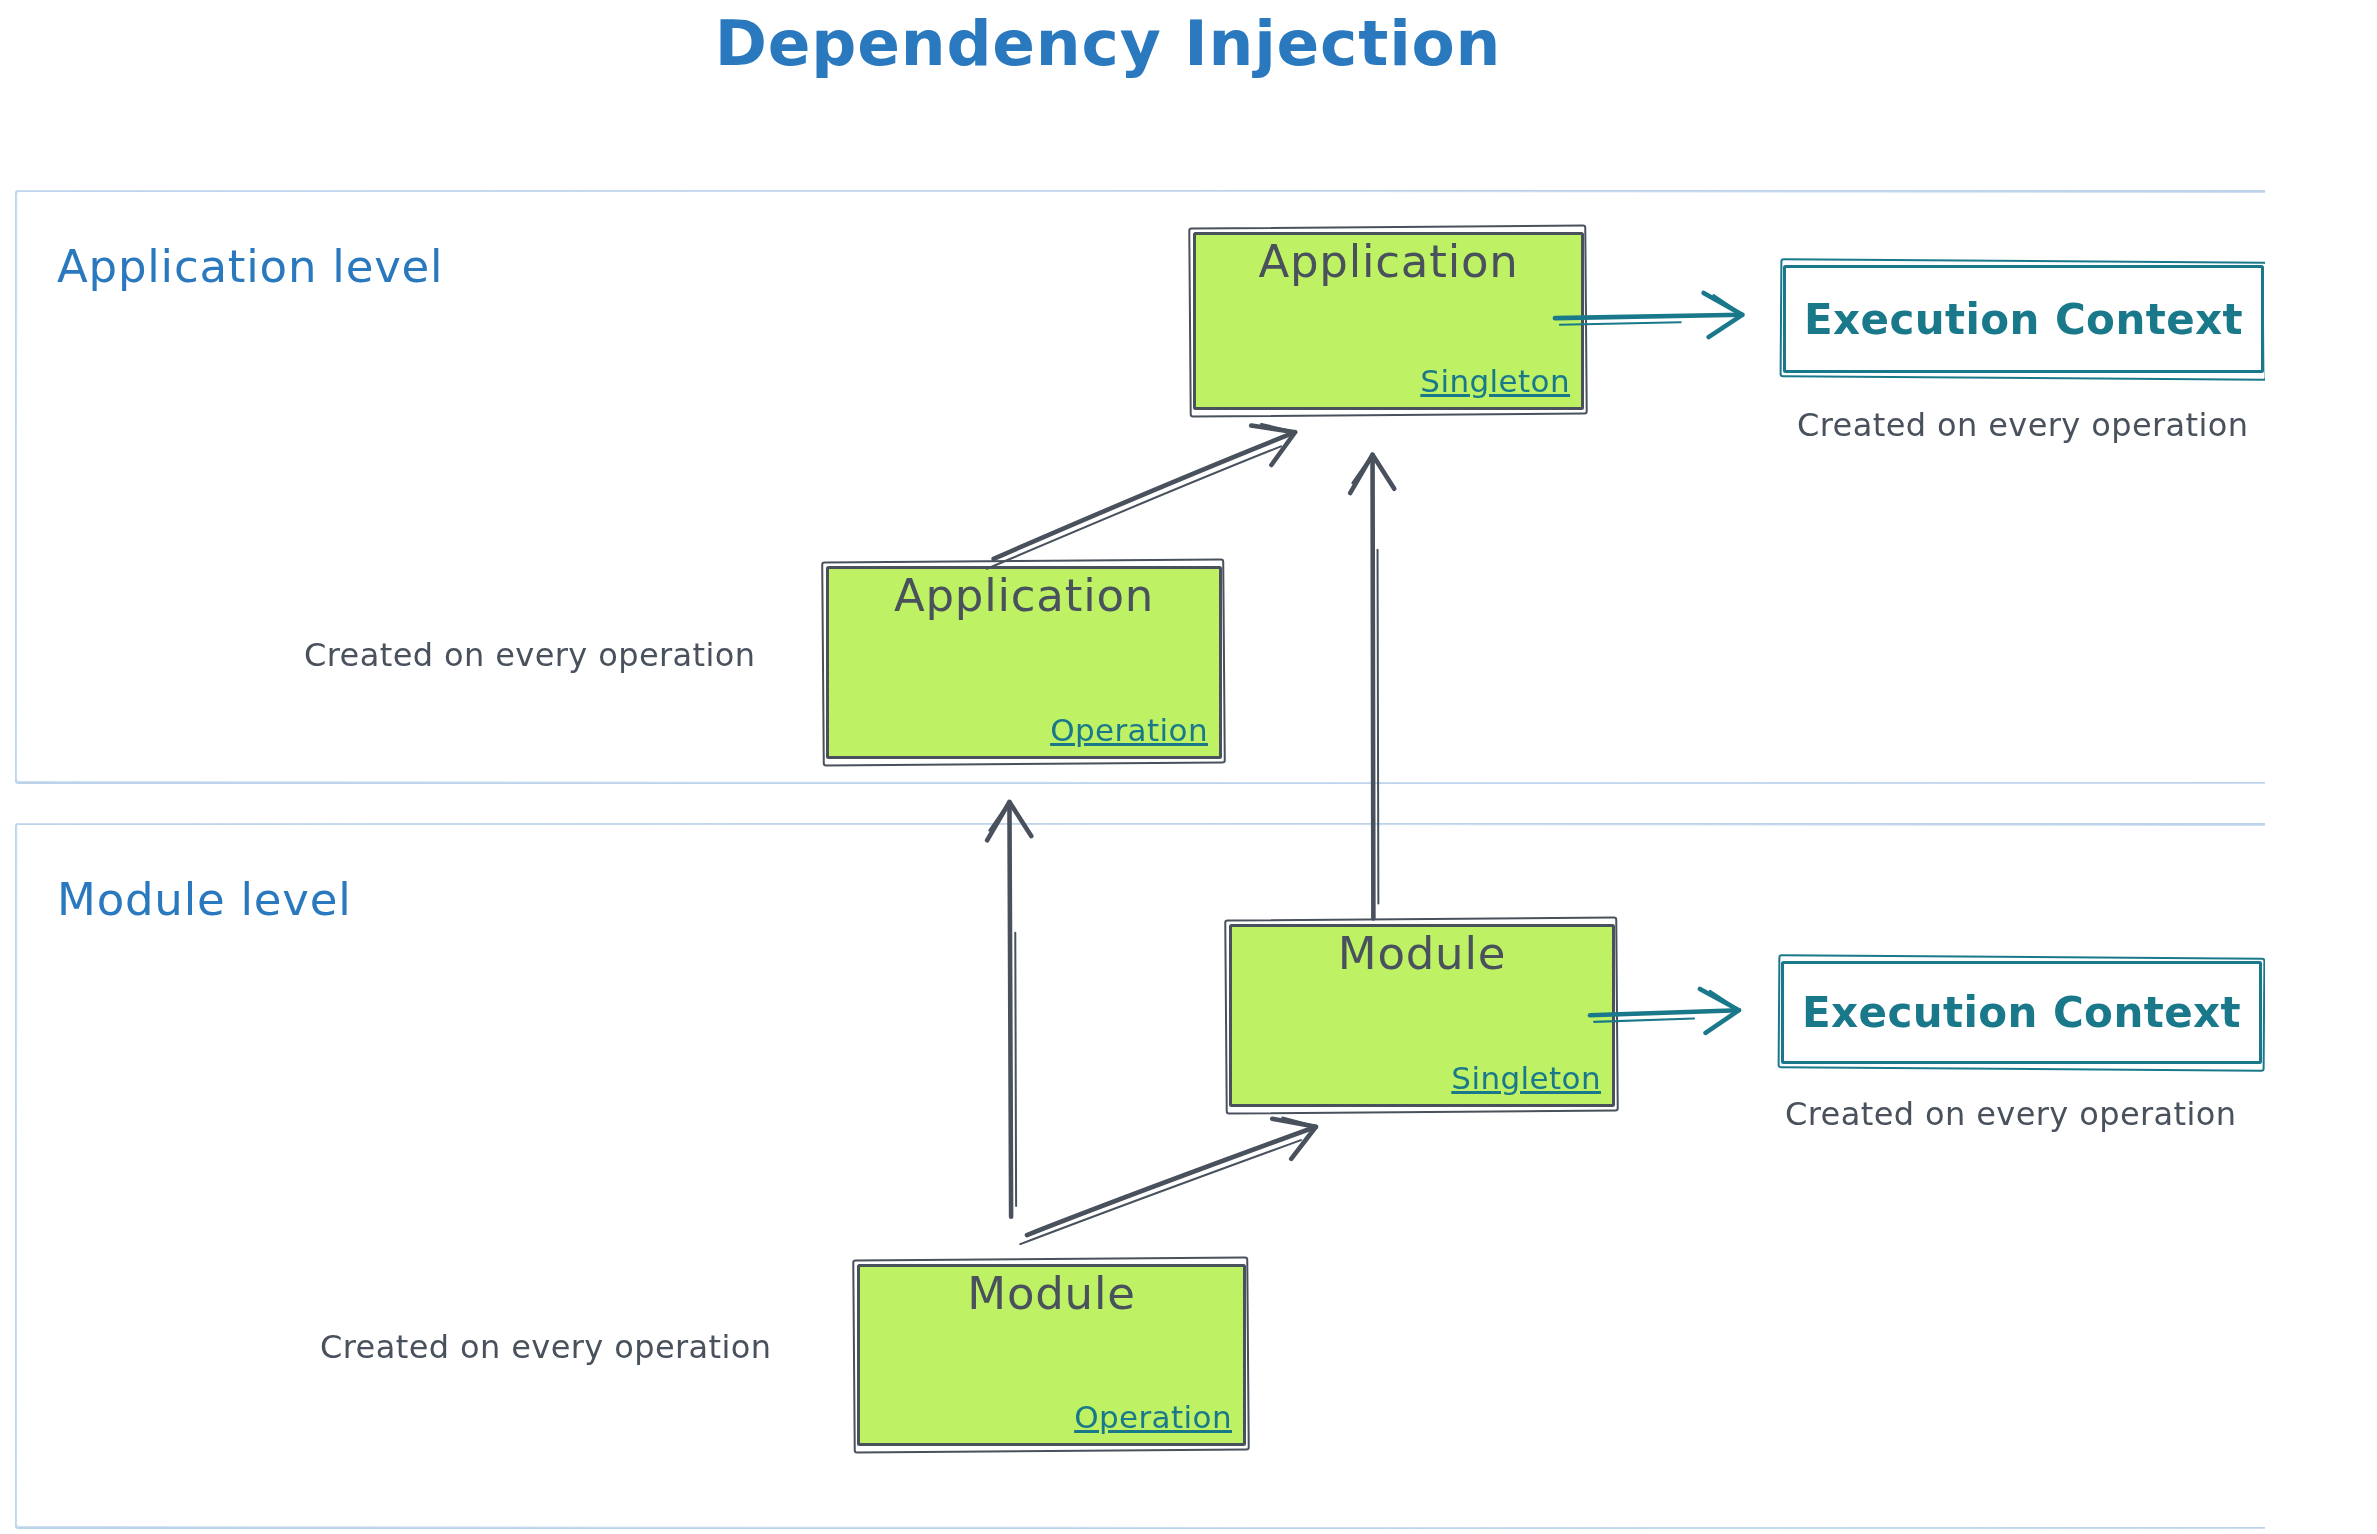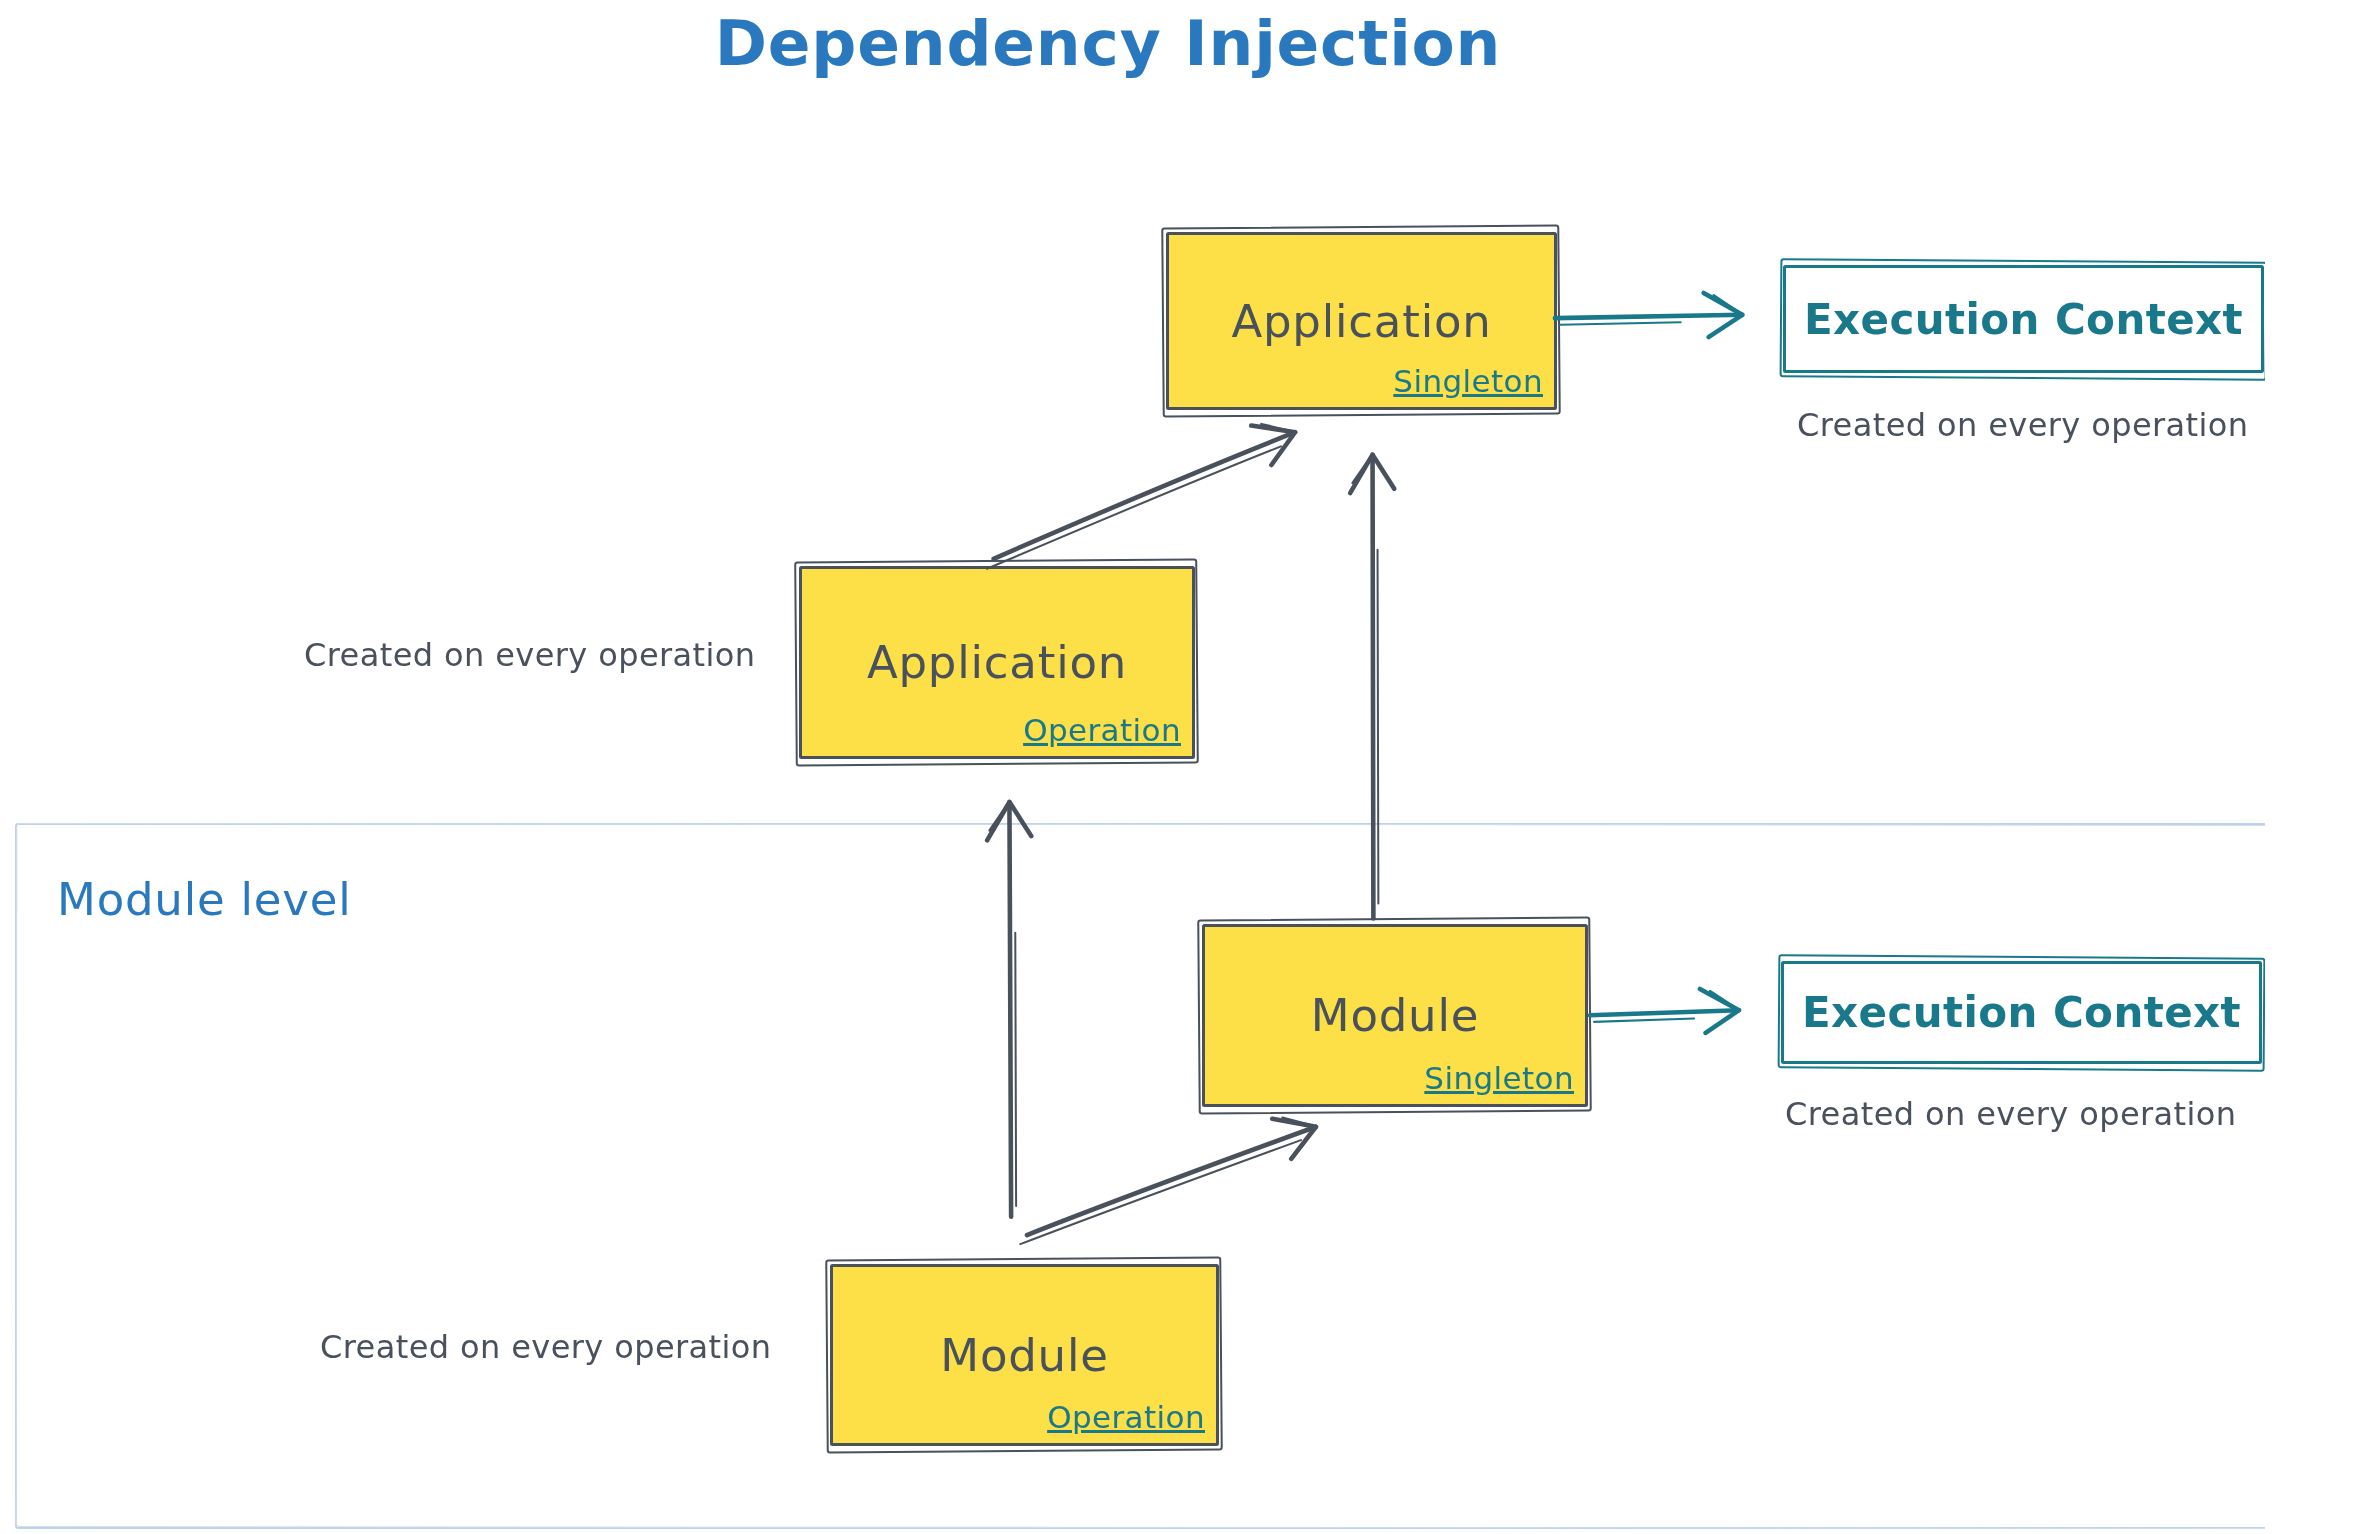--- a/index.html
+++ b/index.html
@@ -13,22 +13,22 @@
 
   
   .section { position:absolute; border:2.1px solid #bcd3ea; border-radius:3.3px; background:transparent; z-index:1; }
   .section::before { content:""; position:absolute; inset:-0.8px; border:0.8px solid #cfdff1;
                      border-radius:4.2px; transform:rotate(0.05deg); pointer-events:none; }
   #section-application { left:15px; top:190px; width:2343px; height:590px; }
   #section-module      { left:15px; top:823px; width:2343px; height:702px;text-align:center; }
   .section-label { position:absolute; left:40px; top:48px; font-size:45px; color:#2a79be; letter-spacing:0.8px; }
 
   
-  .node { position:absolute; background:#fde047; border:3.3px solid #48515c; border-radius:2.5px;
-          display:flex; align-items:center; justify-content:center; z-index:4; }
+  .node { position:absolute; background:#bef264; border:3.3px solid #48515c; border-radius:2.5px;
+          display:flex; align-items:flex-start; justify-content:center; z-index:4;margin-left:27px; }
   .node::before { content:""; position:absolute; inset:-9.2px -6.7px; border:2.1px solid #48515c;
                   border-radius:3.3px; transform:rotate(-0.45deg); pointer-events:none; }
   .node-label { font-size:45px; color:#48515c; letter-spacing:0.8px; }
   .node-scope { position:absolute; right:11px; bottom:8.3px; font-size:31px; color:#19798b; letter-spacing:0.4px;text-decoration:underline; }
 
   #node-app-singleton    { left:1166px; top:232px;  width:385px; height:172px; }
   #node-app-operation    { left:799px;  top:566px;  width:390px; height:187px; }
   #node-module-singleton { left:1202px; top:924px; width:380px; height:177px; }
   #node-module-operation { left:830px;  top:1264px; width:383px; height:176px; }
 
@@ -53,20 +53,23 @@
 </style>
 </head>
 <body>
 
 <div class="stage">
 
   <div class="header">
     <div class="title">Dependency Injection</div>
   </div>
 
+  <div class="section" id="section-application">
+    <div class="section-label">Application level</div>
+  </div>
 
   <div class="section" id="section-module">
     <div class="section-label">Module level</div>
   </div>
 
   <div class="node" id="node-app-singleton">
     <span class="node-label">Application</span>
     <span class="node-scope">Singleton</span>
   </div>
 

